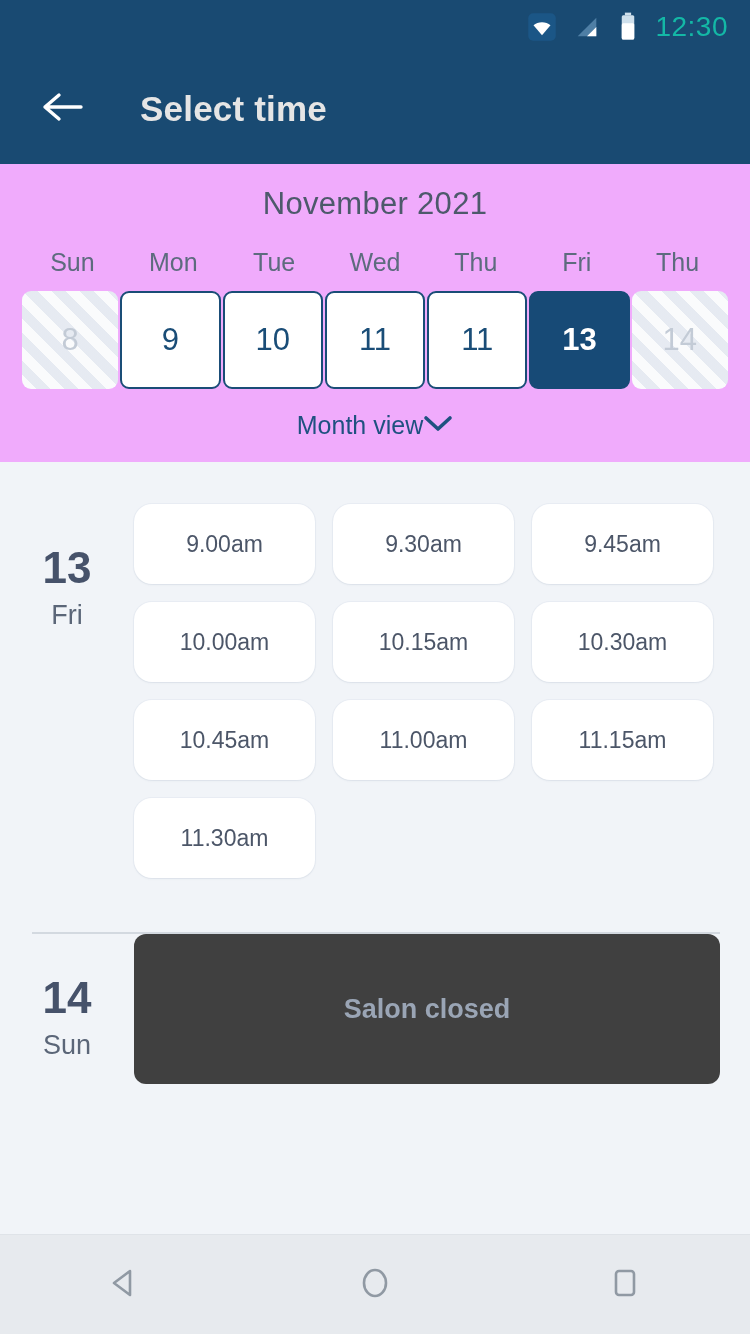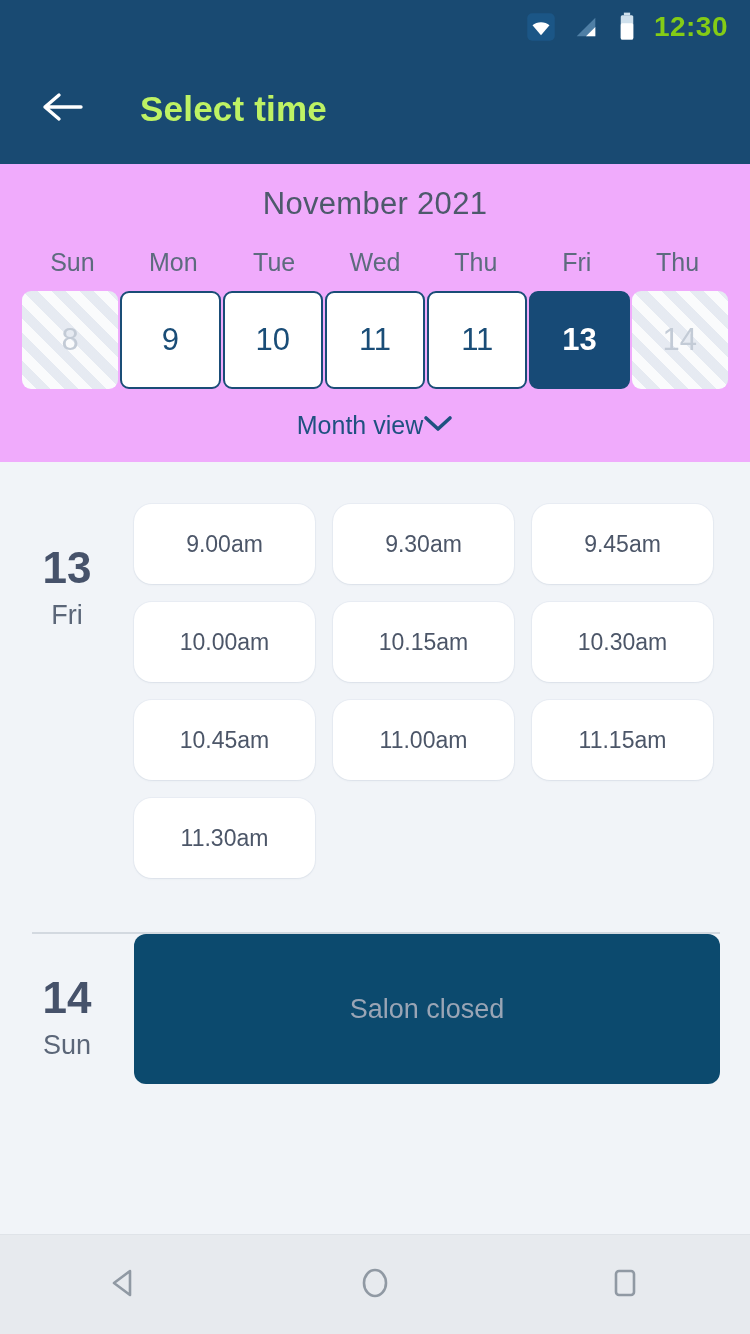--- a/index.html
+++ b/index.html
@@ -11,30 +11,30 @@
   }
   .screen { position:relative; width:750px; height:1334px; display:flex; flex-direction:column; }
 
   
   .statusbar {
     height:54px; background:#194a72;
     display:flex; align-items:center; justify-content:flex-end;
     padding-right:22px; gap:16px; flex:0 0 auto;
   }
   .sb-icon { display:flex; align-items:center; justify-content:center; }
-  .sb-clock { color:#84cc16; font-size:28px; font-weight:bold; letter-spacing:.5px; }
+  .sb-clock { color:#14b8a6; font-size:28px; font-weight:normal; letter-spacing:.5px; }
 
   
   .appbar {
     height:110px; background:#194a72;
     display:flex; align-items:center; flex:0 0 auto; padding-left:34px;
   }
   .back-btn { width:56px; height:56px; display:flex; align-items:center; justify-content:center; }
   .appbar-title {
-    color:#bef264; font-size:35px; font-weight:bold;
+    color:#e5e5e5; font-size:35px; font-weight:bold;
     margin-left:50px; letter-spacing:.2px;
   }
 
   
   .calendar { background:#f0abfc; padding:22px 0 8px; flex:0 0 auto; }
   .cal-month {
     text-align:center; font-size:31px; color:#4d596b;
     font-weight:500; letter-spacing:.3px; margin-bottom:26px;
   }
   .cal-dows { display:flex; padding:0 22px; margin-bottom:14px; }
@@ -83,23 +83,23 @@
     display:flex; align-items:center; justify-content:center;
     font-size:23px; color:#4c5668; font-weight:400;
     box-shadow:0 1px 2px rgba(100,116,139,.10), 0 0 0 1px rgba(226,232,240,.55);
   }
 
   .divider {
     height:2px; background:#d3d9e0; margin:54px 30px 0 32px;
   }
 
   .closed-card {
-    flex:1 1 auto; height:150px; background:#0c4a6e; border-radius:12px;
-    display:flex; align-items:center; justify-content:center;
-    font-size:27px; color:#9aa5b5; font-weight:400;
+    flex:1 1 auto; height:150px; background:#404040; border-radius:12px;
+    display:flex; align-items:center; justify-content:center;
+    font-size:27px; color:#9aa5b5; font-weight:700;
   }
   .closed-wrap { padding-top:0; }
 
   
   .navbar {
     height:100px; background:#e7eaee; flex:0 0 auto;
     display:flex; align-items:center; justify-content:space-around;
     border-top:1px solid #dfe3e8;
   }
   .nav-btn { width:110px; height:100px; display:flex; align-items:center; justify-content:center; }

